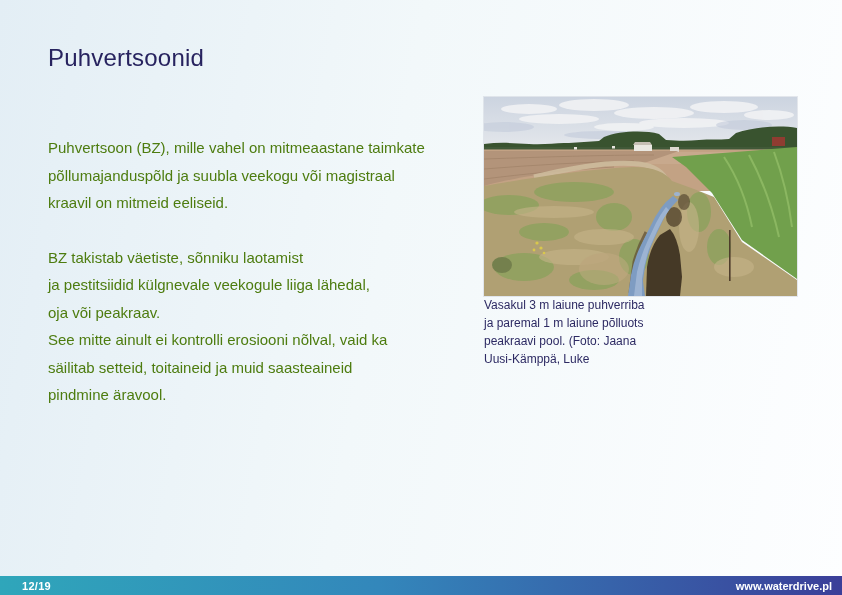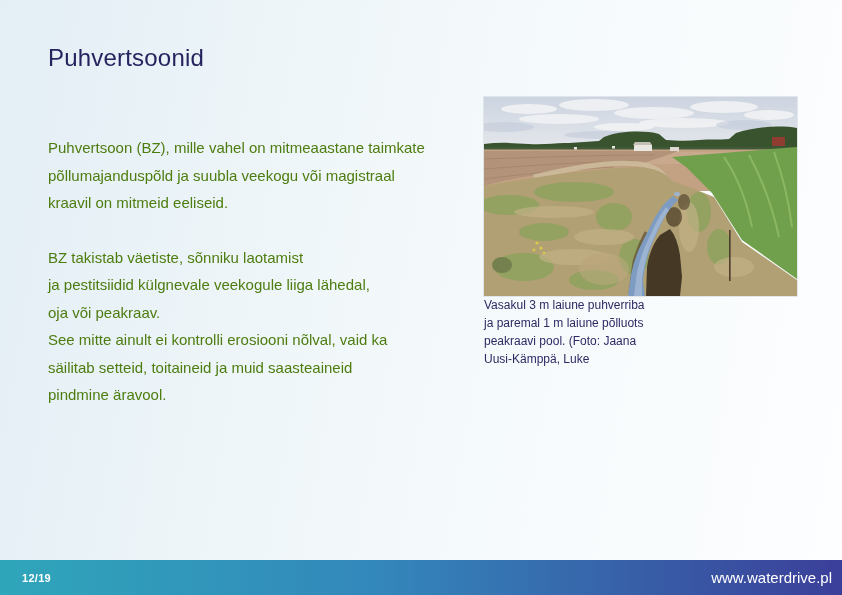--- a/index.html
+++ b/index.html
@@ -22,27 +22,27 @@
   .photo{
     width:313px;height:199px;display:block;
     box-shadow:0 0 0 1px rgba(200,205,215,0.45);
   }
   .photo svg{display:block;width:100%;height:100%;}
   .caption{
     text-align:left;color:#2d2a63;
     font-size:12px;line-height:18px;white-space:pre-line;font-weight:normal;
   }
   .footer{
-    position:absolute;left:0;bottom:0;width:842px;height:35px;
+    position:absolute;left:0;bottom:0;width:842px;height:19px;
     background:linear-gradient(90deg,#2fa6ba 0%,#3387bb 45%,#3b3f99 100%);
     display:flex;align-items:center;justify-content:space-between;
     box-sizing:border-box;padding:0 10px 0 22px;color:#ffffff;
   }
   .footer .page-num{font-size:11px;font-weight:bold;letter-spacing:0.3px;}
-  .footer .site{font-size:15px;font-weight:normal;color:#ffffff;text-decoration:none;cursor:pointer;text-align:right;}
+  .footer .site{font-size:11px;font-weight:bold;color:#ffffff;text-decoration:none;cursor:pointer;text-align:right;}
 </style>
 </head>
 <body>
 
 <div class="slide">
 
   <h1 class="title">Puhvertsoonid</h1>
 
   <div class="text-col">
     <p>Puhvertsoon (BZ), mille vahel on mitmeaastane taimkate

